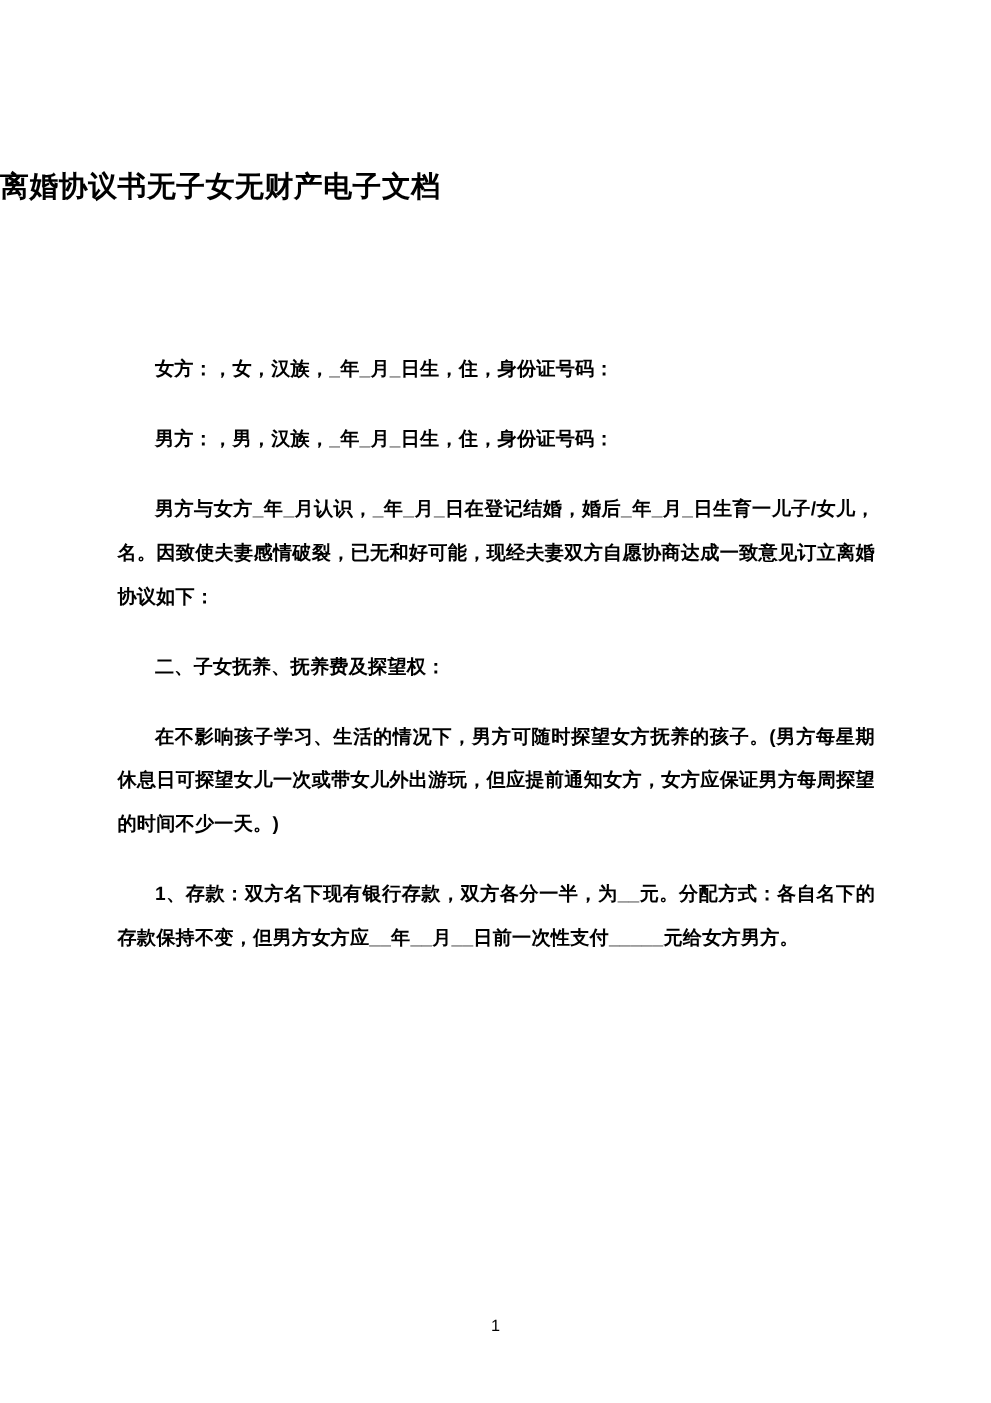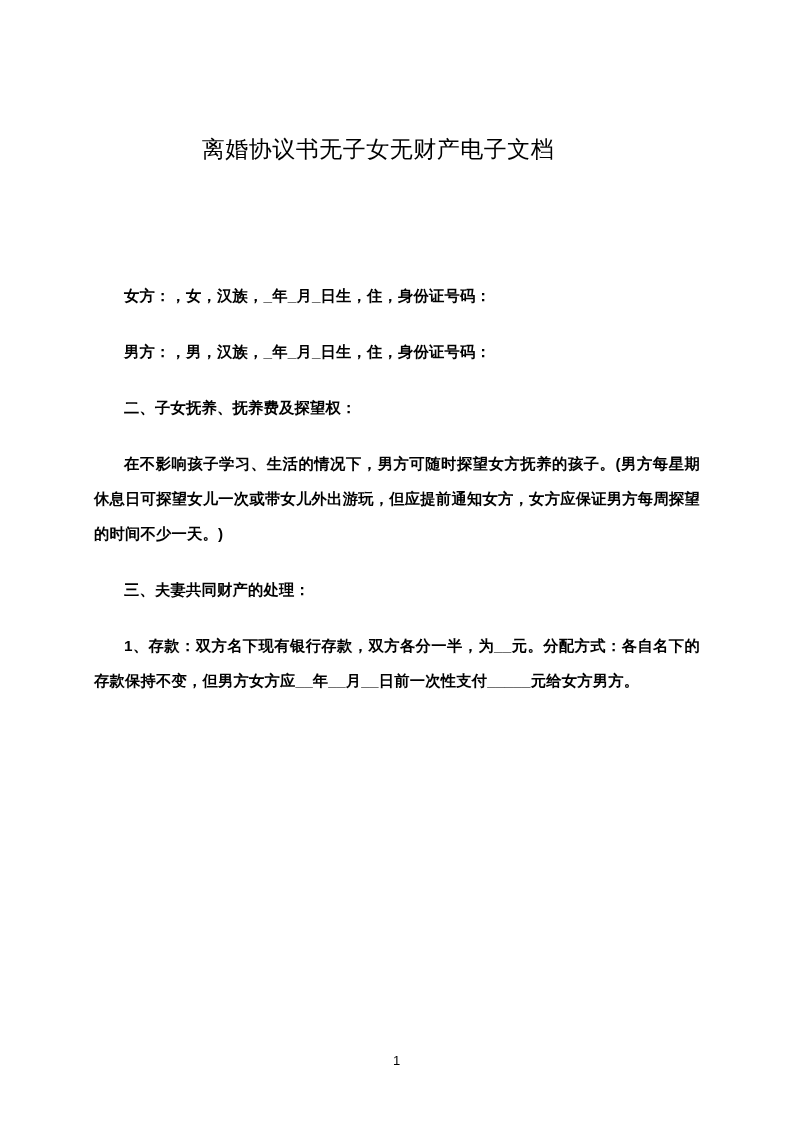--- a/index.html
+++ b/index.html
@@ -21,23 +21,22 @@
     box-sizing: border-box;
     padding: 0;
     position: relative;
     background: #ffffff;
   }
   .doc-title {
     position: absolute;
     top: 132px;
     left: 0;
     width: 756px;
-    text-align: center;
     font-size: 23px;
-    font-weight: normal;
+    font-weight: bold;
     letter-spacing: 0.5px;
     line-height: 34px;
   }
   .body-block {
     position: absolute;
     top: 278px;
     left: 94px;
     width: 606px;
   }
   .para {
@@ -65,21 +64,21 @@
 </head>
 <body>
 
 <div class="page">
 
   <div class="doc-title">离婚协议书无子女无财产电子文档</div>
 
   <div class="body-block">
     <p class="para indent2">女方：，女，汉族，_年_月_日生，住，身份证号码：</p>
     <p class="para indent2">男方：，男，汉族，_年_月_日生，住，身份证号码：</p>
+    <p class="para indent2">男方与女方_年_月认识，_年_月_日在登记结婚，婚后_年_月_日生育一儿子/女儿，名。因致使夫妻感情破裂，已无和好可能，现经夫妻双方自愿协商达成一致意见订立离婚协议如下：</p>
     <p class="para indent2">二、子女抚养、抚养费及探望权：</p>
     <p class="para indent2">在不影响孩子学习、生活的情况下，男方可随时探望女方抚养的孩子。(男方每星期休息日可探望女儿一次或带女儿外出游玩，但应提前通知女方，女方应保证男方每周探望的时间不少一天。)</p>
-    <p class="para indent2">三、夫妻共同财产的处理：</p>
     <p class="para indent2">1、存款：双方名下现有银行存款，双方各分一半，为__元。分配方式：各自名下的存款保持不变，但男方女方应__年__月__日前一次性支付_____元给女方男方。</p>
   </div>
 
   <div class="page-number">1</div>
 
 </div>
 
 </body></html>

